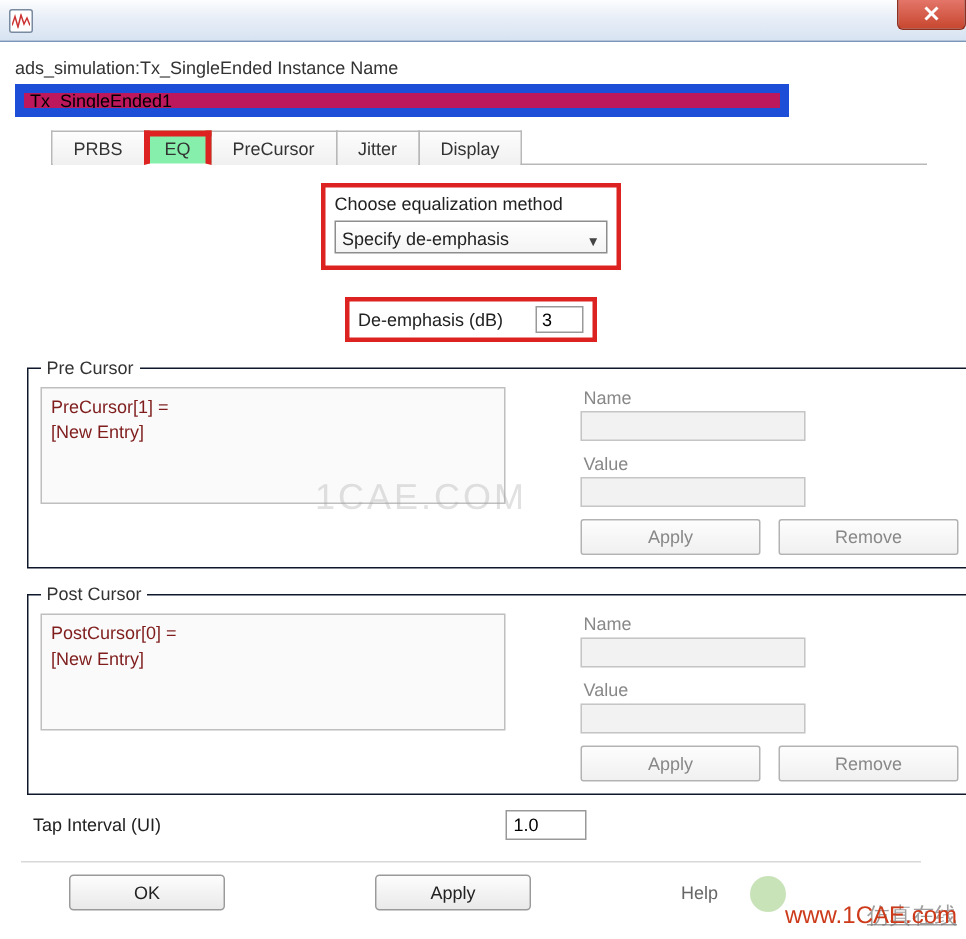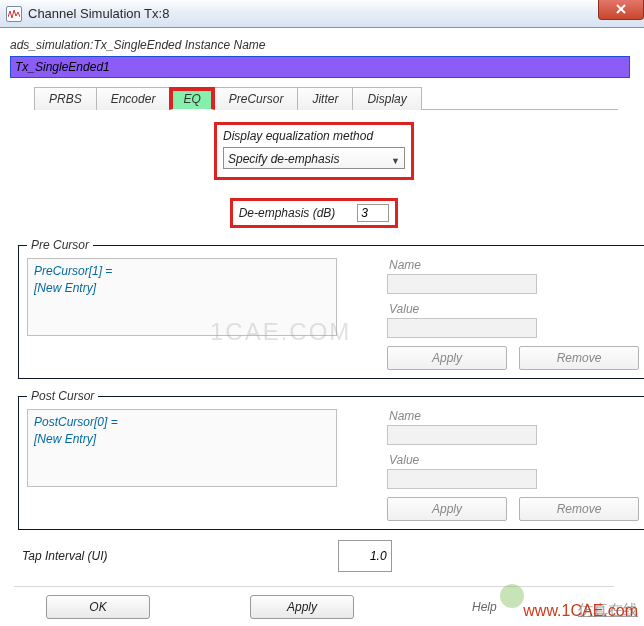--- a/index.html
+++ b/index.html
@@ -36,28 +36,28 @@
   .close-btn {
     position: absolute; right: 0; top: -2px;
     width: 46px; height: 22px;
     background: linear-gradient(#e67a6f, #c8472f);
     border: 1px solid #8e2f1f;
     border-top: none;
     border-radius: 0 0 4px 4px;
     display: flex; align-items: center; justify-content: center;
   }
   .close-btn svg { stroke: #fff; stroke-width: 2; }
-  .content { padding: 6px 26px 0 10px; font-style: italic; }
+  .content { padding: 6px 26px 0 10px; }
   .inst-label { color: #333; margin: 4px 0 4px 0; }
   .inst-input {
-    width: 620px; height: 22px;
-    border: 1px solid #1d4ed8;
+    width: 516px; height: 22px;
+    border: 6px solid #1d4ed8;
     padding: 2px 4px;
     font: inherit;
-    background: #8b5cf6;
+    background: #be185d;
   }
   .tabs {
     margin-top: 8px;
     display: flex;
     border-bottom: 1px solid #b8b8b8;
     margin-left: 24px;
   }
   .tab {
     padding: 4px 14px;
     border: 1px solid #b8b8b8;
@@ -106,21 +106,21 @@
     border: 1px solid #0f172a;
     margin: 10px 4px 6px 8px;
     padding: 6px 8px 8px 8px;
   }
   fieldset.group legend { font-size: 12px; color:#333; padding: 0 4px; }
   .group-row { display:flex; gap: 50px; align-items:flex-start; }
   .listbox {
     width: 310px; height: 78px;
     border: 1px solid #bfbfbf;
     background: #fafafa;
-    color: #0369a1;
+    color: #7f1d1d;
     padding: 4px 6px;
     line-height: 1.4;
   }
   .right-col { flex:1; color:#888; font-size:12px; }
   .right-col .lbl { margin: 0 0 2px 2px; }
   .txt {
     width: 150px; height: 20px;
     border: 1px solid #c5c5c5;
     background: #f2f2f2;
     margin-bottom: 8px;
@@ -129,77 +129,74 @@
   .btn {
     width: 120px; height: 24px;
     border: 1px solid #b3b3b3;
     background: linear-gradient(#fdfdfd,#f0f0f0);
     color: #888;
     display:flex; align-items:center; justify-content:center;
     border-radius: 2px;
   }
   .tap-row { display:flex; align-items:center; gap: 10px; margin: 10px 12px 0 12px; }
   .tap-input {
-    width: 54px; height: 32px;
+    width: 54px; height: 20px;
     border: 1px solid #999;
     font: inherit;
     padding: 1px 4px;
     margin-left: 220px;
-    text-align: right;
   }
   hr.sep { border:none; border-top:1px solid #d8d8d8; margin: 14px 4px 8px 4px; }
   .dlg-btns { display:flex; gap: 100px; padding: 0 4px 4px 36px; }
   .dlg-btn {
     width: 104px; height: 24px;
     border: 1px solid #9a9a9a;
     background: linear-gradient(#fdfdfd,#e9e9e9);
     border-radius: 3px;
     display:flex; align-items:center; justify-content:center;
     color: #222;
   }
-  .help-link { color:#666; margin-left: 18px; align-self:center; }
+  .help-link { color:#666; margin-left: 0; align-self:center; }
   .watermark1 { position:absolute; left:210px; top:318px; font-size:24px; color:rgba(170,170,170,0.35); letter-spacing:2px; pointer-events:none; }
   .watermark2 { position:absolute; right:6px; bottom:6px; font-size:15px; color:rgba(120,120,120,0.7); pointer-events:none;text-decoration:underline; }
   .watermark3 { position:absolute; right:6px; bottom:6px; font-size:16px; color:#cc3a1a; pointer-events:none; }
   .wc { position:absolute; right:120px; bottom:18px; width:24px; height:24px; border-radius:50%; background:rgba(120,185,80,0.4); pointer-events:none; }
 </style>
 </head>
 <body>
 
 <div class="titlebar">
   <span class="app-icon">
     <svg width="12" height="10" viewBox="0 0 12 10">
         <polyline points="0,8 2,2 4,9 6,1 8,7 10,3 12,8" fill="none" stroke="#c33" stroke-width="1"></polyline>
       </svg>
   </span>
-  <span class="title-text">Channel Simulation Tx:8</span>
   <div class="close-btn">
     <svg width="12" height="12" viewBox="0 0 12 12">
         <line x1="2" y1="2" x2="10" y2="10"></line>
         <line x1="10" y1="2" x2="2" y2="10"></line>
       </svg>
   </div>
 </div>
 
 <div class="content">
   <div class="inst-label">ads_simulation:Tx_SingleEnded Instance Name</div>
   <input class="inst-input" value="Tx_SingleEnded1" style="">
 
   <div class="tabs">
     <div class="tab">PRBS</div>
-    <div class="tab">Encoder</div>
     <div class="tab active hl-tab">EQ</div>
     <div class="tab">PreCursor</div>
     <div class="tab">Jitter</div>
     <div class="tab">Display</div>
   </div>
 
   <div class="eq-area">
     <div class="choose-box hl-red">
-      <span>Display equalization method</span>
+      <span>Choose equalization method</span>
       <div class="combo">
         <span>Specify de-emphasis</span>
         <span class="arrow">▼</span>
       </div>
     </div>
     <div class="de-row hl-red">
       <span>De-emphasis (dB)</span>
       <input class="de-input" value="3" style="">
     </div>
   </div>

